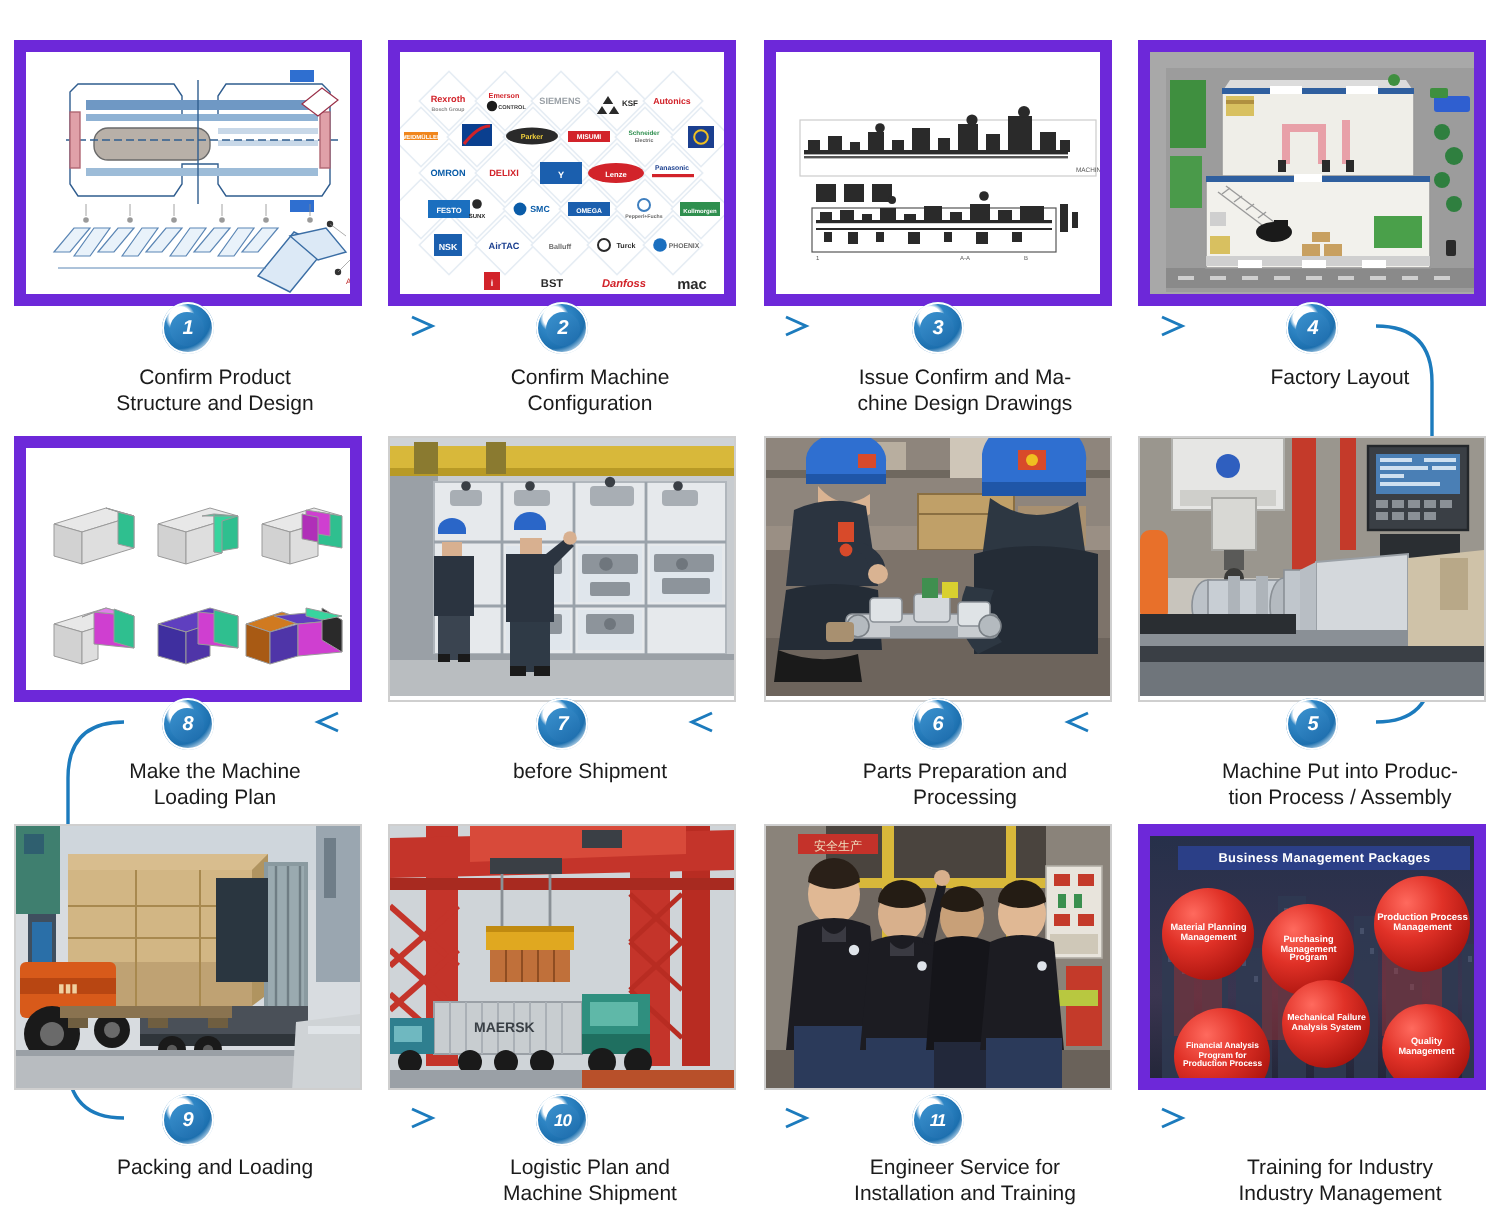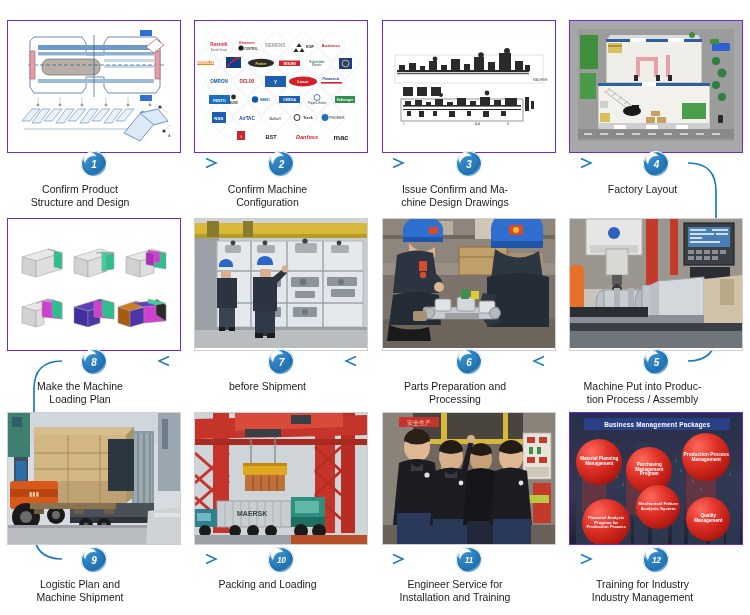--- a/index.html
+++ b/index.html
@@ -13,21 +13,21 @@
   #stage{position:absolute;left:0;top:0;width:750px;height:615px;}
 
   
   #flow-lines{position:absolute;left:0;top:0;width:750px;height:615px;pointer-events:none;}
   .row-images{position:absolute;left:0;width:750px;height:135px;display:flex;}
   .cell{width:187.5px;display:flex;align-items:flex-start;justify-content:center;}
 
   .card{
     width:174px;height:133px;
     background:#ffffff;
-    border:1px solid #6d28d9;
+    border:6px solid #6d28d9;
     box-sizing:border-box;
     overflow:hidden;
     position:relative;
   }
   .card.photo{border:1px solid #cfcfcf;}
   .card-inner{position:absolute;inset:0;overflow:hidden;}
 
   
   .row-badges{position:absolute;left:0;width:750px;height:30px;display:flex;}
   .badge-cell{width:187.5px;display:flex;align-items:center;justify-content:center;}
@@ -44,21 +44,21 @@
     color:#ffffff;
     font-size:10px;font-weight:bold;font-style:italic;
     display:flex;align-items:center;justify-content:center;
     letter-spacing:-0.5px;
     font-family:"Liberation Sans", sans-serif;
   }
   .badge-core.two-digit{font-size:8.5px;}
 
   
   .row-labels{position:absolute;left:0;width:750px;height:36px;display:flex;}
-  .label-cell{width:187.5px;display:flex;align-items:flex-start;justify-content:flex-start;}
+  .label-cell{width:187.5px;display:flex;align-items:flex-start;justify-content:flex-end;}
   .label-txt{
     width:160px;text-align:center;
     font-size:10.5px;line-height:12.5px;color:#1b1b1b;
     font-family:"Liberation Sans", sans-serif;
   }
 
   
   .cad{background:#fff;}
   .cad svg{display:block;}
 
@@ -1166,42 +1166,37 @@
     <div class="badge-cell">
       <div class="badge">
         <div class="badge-core two-digit">10</div>
       </div>
     </div>
     <div class="badge-cell">
       <div class="badge">
         <div class="badge-core two-digit">11</div>
       </div>
     </div>
-    <div class="badge-cell">
-      <div class="badge">
-        <div class="badge-core two-digit">12</div>
-      </div>
-    </div>
   </div>
 
   <div class="row-labels" style="top:578px;">
+    <div class="label-cell">
+      <div class="label-txt">
+        <div>Packing and Loading</div>
+        <div></div>
+      </div>
+    </div>
     <div class="label-cell">
       <div class="label-txt">
         <div>Logistic Plan and</div>
         <div>Machine Shipment</div>
       </div>
     </div>
     <div class="label-cell">
       <div class="label-txt">
-        <div>Packing and Loading</div>
-        <div></div>
-      </div>
-    </div>
-    <div class="label-cell">
-      <div class="label-txt">
         <div>Engineer Service for</div>
         <div>Installation and Training</div>
       </div>
     </div>
     <div class="label-cell">
       <div class="label-txt">
         <div>Training for Industry</div>
         <div>Industry Management</div>
       </div>
     </div>

